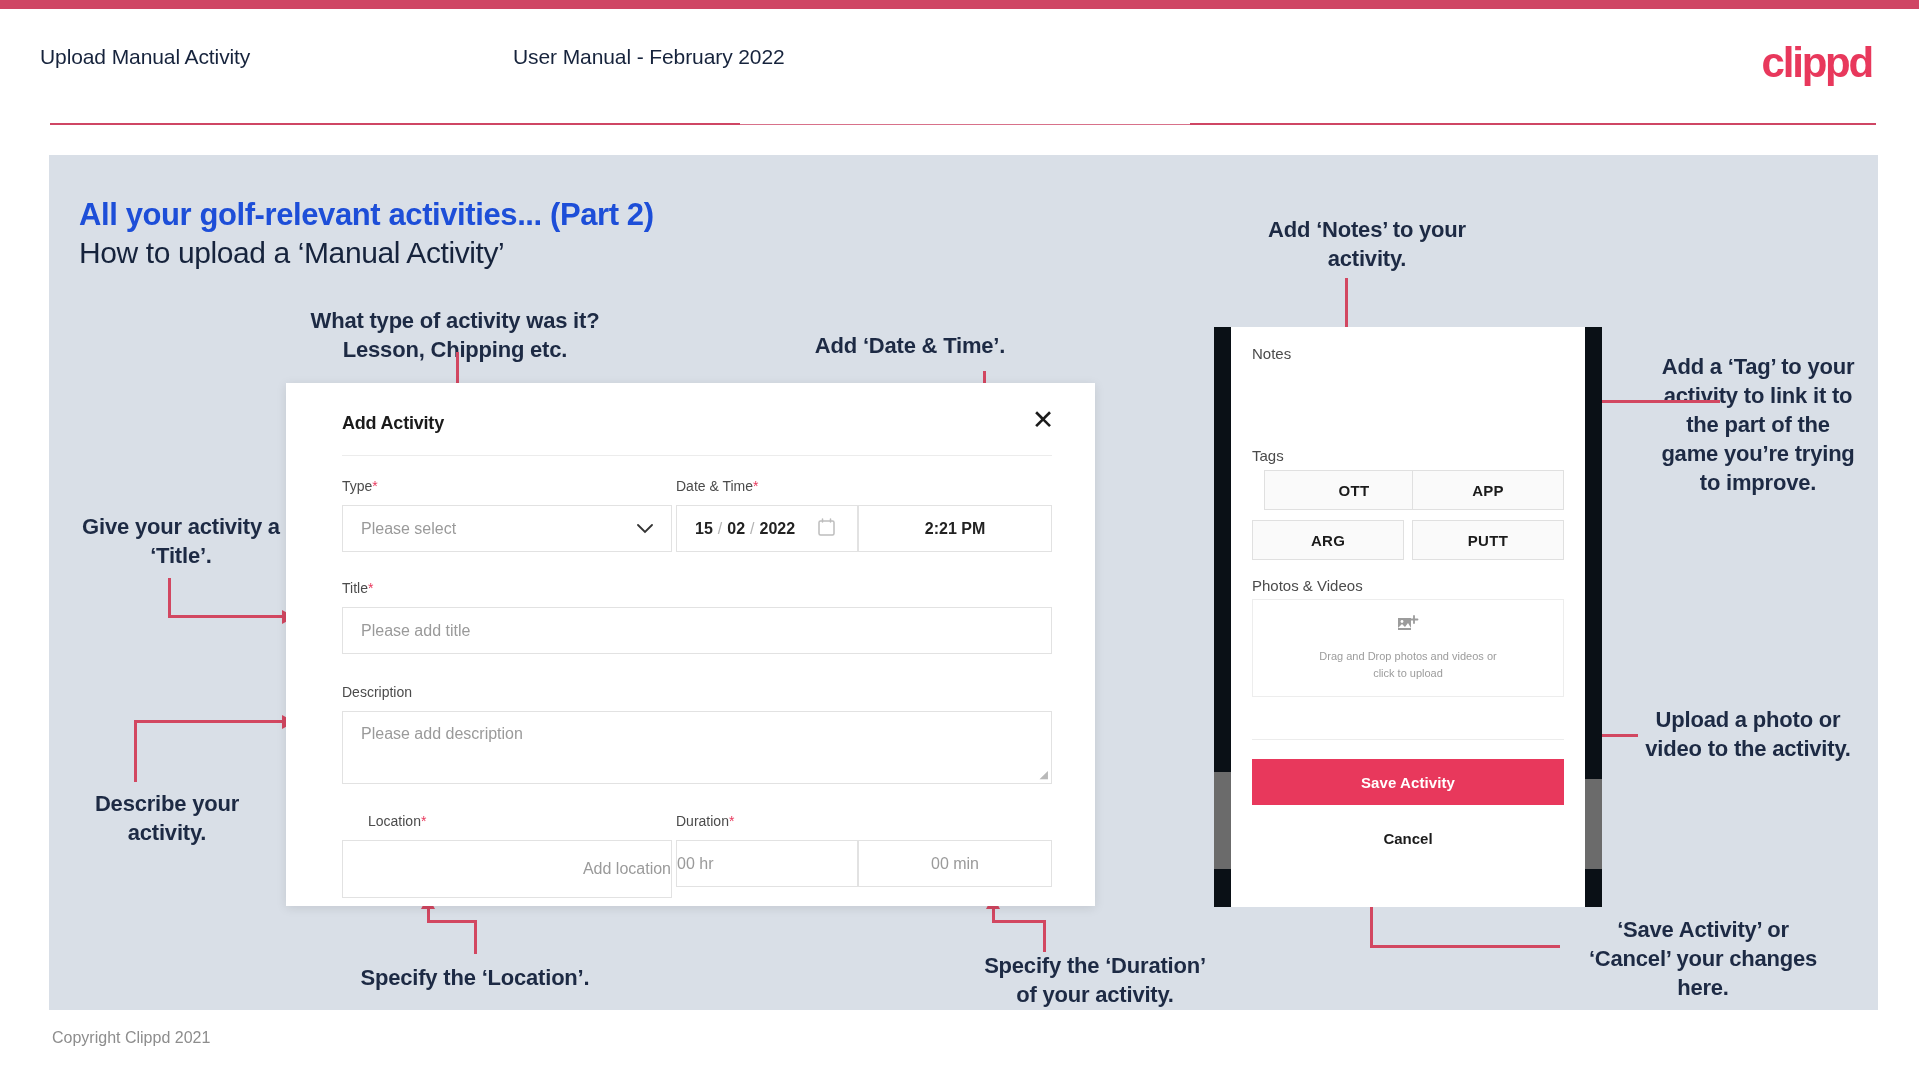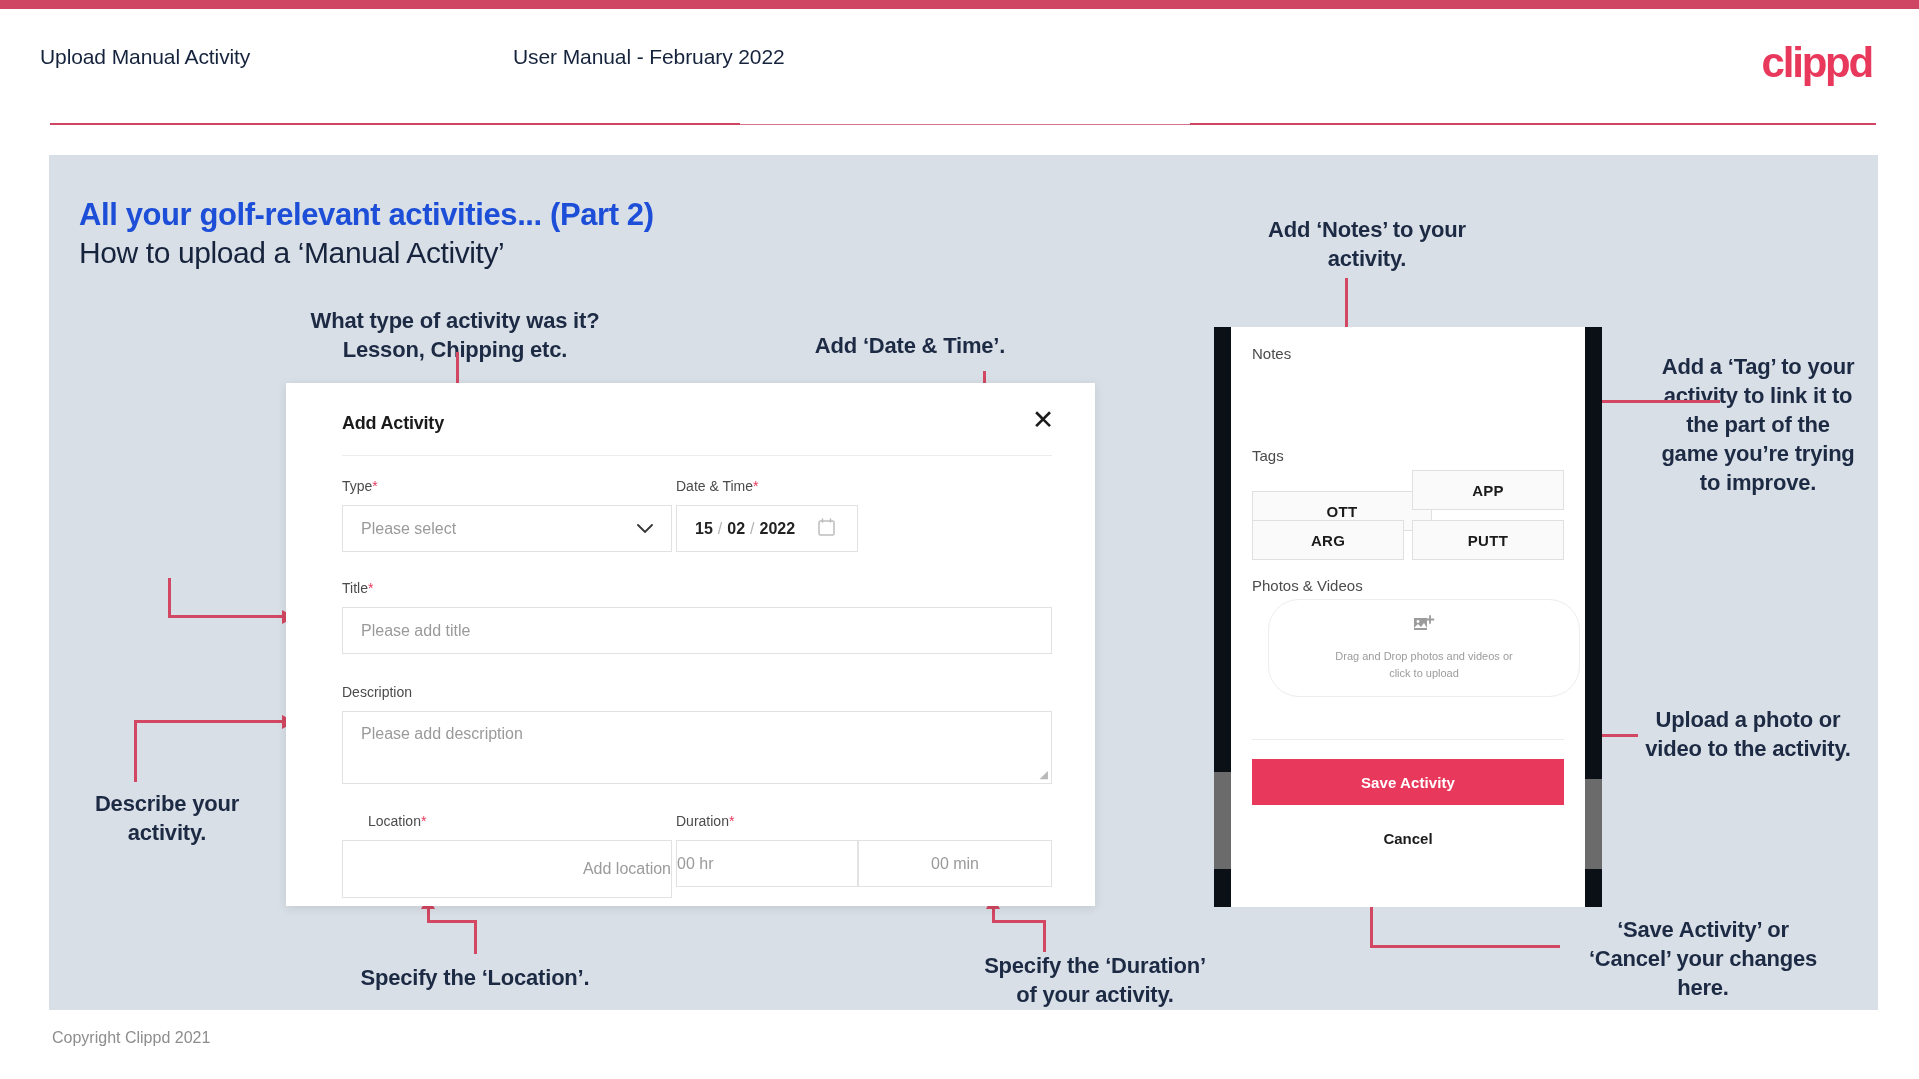--- a/index.html
+++ b/index.html
@@ -165,20 +165,22 @@
   <div class="ln h" style="left:456px; top:435px; width:58px;"></div>
   <div class="ln v" style="left:511px; top:435px; height:57px;"></div>
   <div class="arw down" style="left:505px; top:489px;"></div>
 
   <div class="anno" style="left:760px; top:331px; width:300px;">Add ‘Date &amp; Time’.</div>
   <div class="ln v" style="left:983px; top:371px; height:65px;"></div>
   <div class="ln h" style="left:983px; top:433px; width:4px;"></div>
   <div class="ln v" style="left:983px; top:433px; height:52px;"></div>
   <div class="arw down" style="left:977px; top:482px;"></div>
 
+  <div class="anno" style="left:52px; top:512px; width:258px; white-space:pre-line;">Give your activity a
+‘Title’.</div>
   <div class="ln v" style="left:168px; top:578px; height:40px;"></div>
   <div class="ln h" style="left:168px; top:615px; width:118px;"></div>
   <div class="arw right" style="left:282px; top:610px;"></div>
 
   <div class="anno" style="left:42px; top:789px; width:250px; white-space:pre-line;">Describe your
 activity.</div>
   <div class="ln v" style="left:134px; top:720px; height:62px;"></div>
   <div class="ln h" style="left:134px; top:720px; width:152px;"></div>
   <div class="arw right" style="left:282px; top:715px;"></div>
 
@@ -252,20 +254,23 @@
       <span style="font-size:16px; color:#222; font-weight:700;">02</span>
       <span style="padding:0 5px; font-size:16px; color:#b4b4b4;">/</span>
       <span style="font-size:16px; color:#222; font-weight:700;">2022</span>
       <span class="cal-icon">
         <svg width="17" height="18" viewBox="0 0 17 18">
           <rect x="1" y="3" width="15" height="14" rx="1.5" stroke="#bdbdbd" stroke-width="1.5" fill="none"></rect>
           <path d="M4.5 1 L4.5 4 M12.5 1 L12.5 4" stroke="#bdbdbd" stroke-width="1.5" stroke-linecap="round"></path>
         </svg>
       </span>
     </div>
+    <div class="inputbox" style="left:572px; top:122px; width:194px; height:47px; justify-content:center;">
+      <span style="font-size:16px; color:#222; font-weight:700;">2:21 PM</span>
+    </div>
 
     <div class="fld-label" style="left:56px; top:197px;">
       <span>Title</span><span class="req">*</span>
     </div>
     <div class="inputbox" style="left:56px; top:224px; width:710px; height:47px;">
       <span class="ph">Please add title</span>
     </div>
 
     <div class="fld-label" style="left:56px; top:301px;">
       <span>Description</span>
@@ -301,27 +306,27 @@
 
     <div class="pf black" style="left:371px; top:0; height:452px;"></div>
     <div class="pf gray" style="left:371px; top:452px; height:90px;"></div>
     <div class="pf black" style="left:371px; top:542px; height:38px;"></div>
 
     <div class="pscreen">
 
       <div class="p-label" style="left:21px; top:18px;">Notes</div>
 
       <div class="p-label" style="left:21px; top:120px;">Tags</div>
-      <div class="tagbtn" style="left:21px;  top:143px; width:180px; height:40px;margin-top:21px;">OTT</div>
+      <div class="tagbtn" style="left:33px;  top:143px; width:180px; height:40px;">OTT</div>
       <div class="tagbtn" style="left:181px; top:143px; width:152px; height:40px;">APP</div>
       <div class="tagbtn" style="left:21px;  top:193px; width:152px; height:40px;">ARG</div>
       <div class="tagbtn" style="left:181px; top:193px; width:152px; height:40px;">PUTT</div>
 
       <div class="p-label" style="left:21px; top:250px;">Photos &amp; Videos</div>
-      <div class="dz" style="left:37px; top:272px; width:312px; height:98px;border-radius:31px;">
+      <div class="dz" style="left:21px; top:272px; width:312px; height:98px;">
         <span>
           <svg width="22" height="20" viewBox="0 0 22 20">
             <path d="M1 3 h13 v12 h-13 z" fill="#9c9c9c"></path>
             <path d="M1 13 l4 -4 l3 3 l3 -4 l3 5 z" fill="#ffffff"></path>
             <circle cx="5" cy="6.5" r="1.4" fill="#ffffff"></circle>
             <path d="M17 1 v7 M13.5 4.5 h7" stroke="#9c9c9c" stroke-width="1.8" stroke-linecap="round"></path>
           </svg>
         </span>
         <div class="dz-txt">
           <div>Drag and Drop photos and videos or</div>

